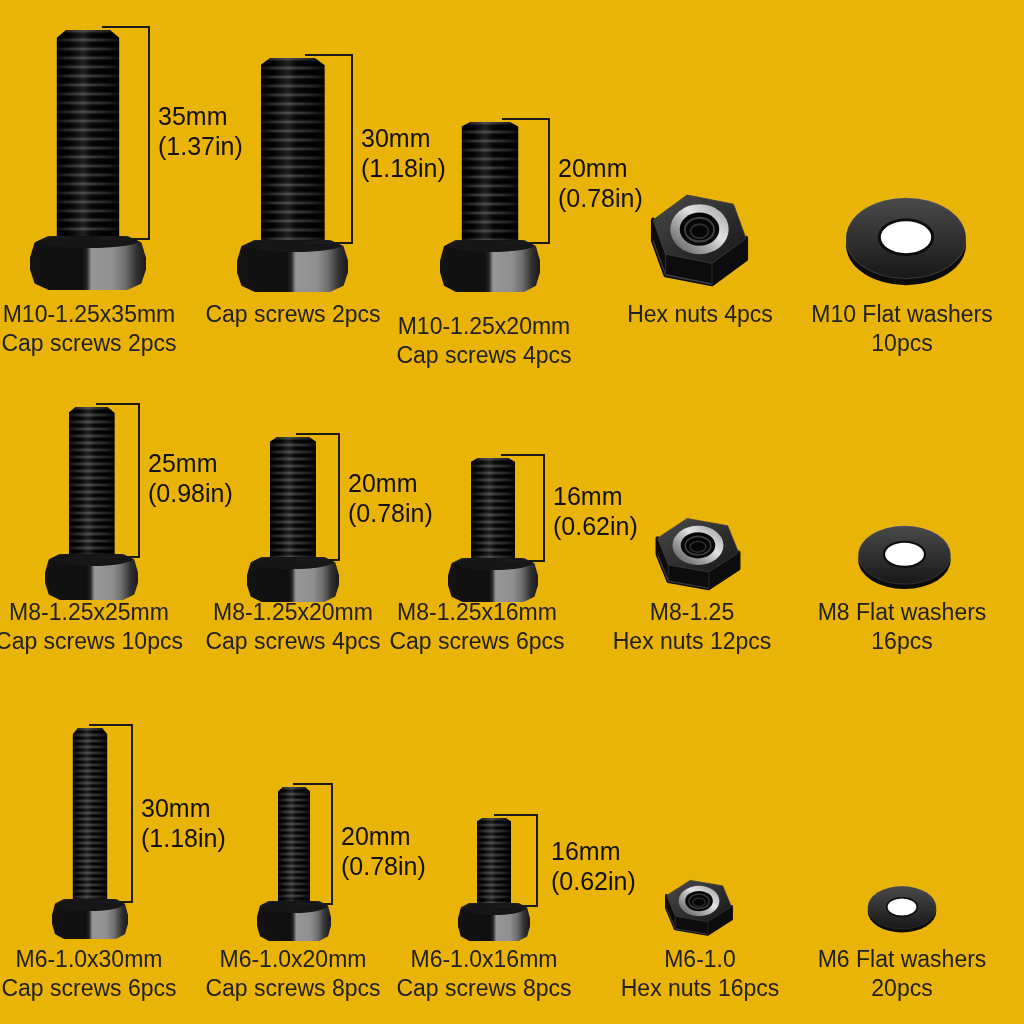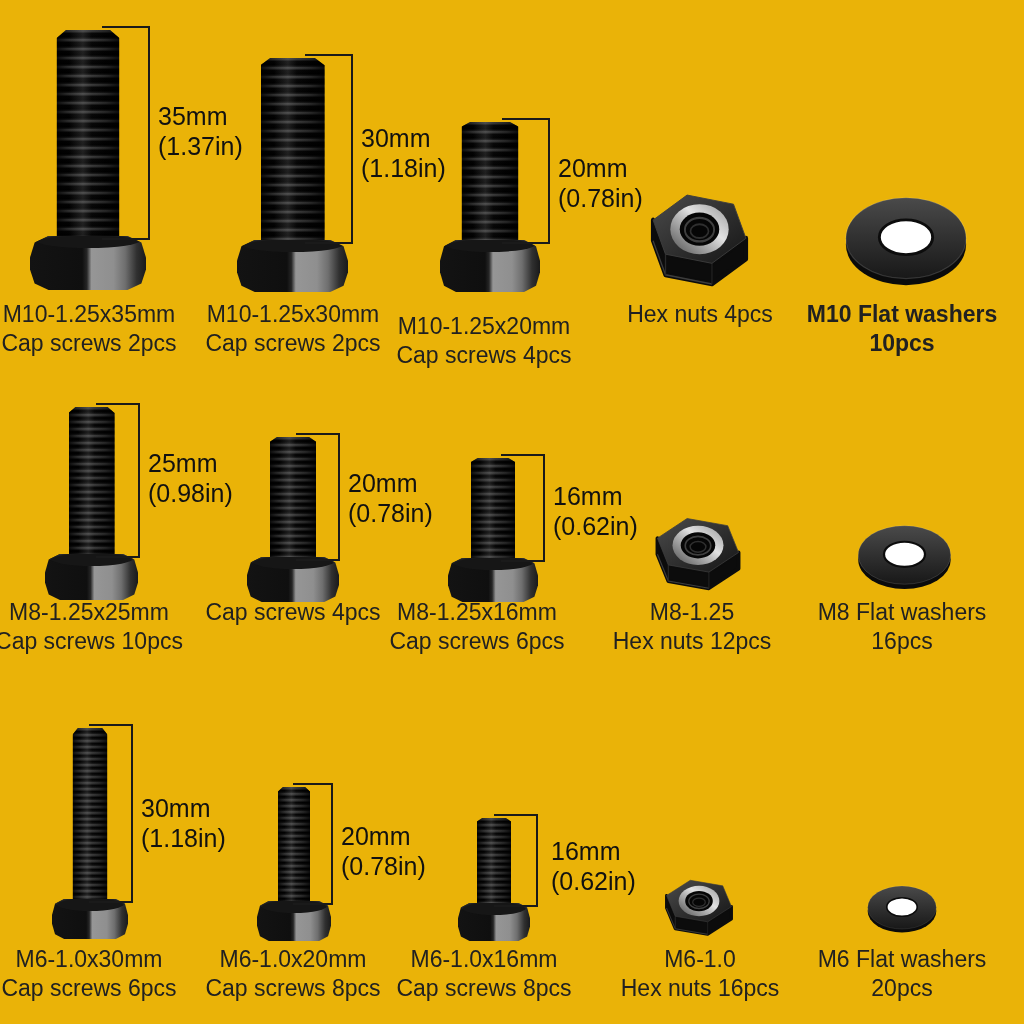--- a/index.html
+++ b/index.html
@@ -124,31 +124,30 @@
       <ellipse cx="65" cy="47" rx="62" ry="43" fill="none" stroke="rgba(255,255,255,0.15)" stroke-width="1.2"></ellipse>
       <ellipse cx="65" cy="46" rx="27.5" ry="18.5" fill="#ffffff" stroke="#0c0c0c" stroke-width="3"></ellipse>
     </svg>
   </div>
 
   <div class="label" style="left:89px;top:300px;">
     <div>M10-1.25x35mm</div>
     <div>Cap screws 2pcs</div>
   </div>
   <div class="label" style="left:293px;top:300px;">
-    <div>M10-1.25x30mm</div>
     <div>Cap screws 2pcs</div>
   </div>
   <div class="label" style="left:484px;top:312px;">
     <div>M10-1.25x20mm</div>
     <div>Cap screws 4pcs</div>
   </div>
   <div class="label" style="left:700px;top:300px;">
     <div>Hex nuts 4pcs</div>
   </div>
-  <div class="label" style="left:902px;top:300px;font-weight:bold;">
+  <div class="label" style="left:902px;top:300px;">
     <div>M10 Flat washers</div>
     <div>10pcs</div>
   </div>
 
   <div class="bolt" style="left:45px;top:407px;width:93px;height:193px;--sw:46px;--sh:147px;--hh:46px;--p:7px;">
     <div class="shaft"></div>
     <div class="head"></div>
   </div>
   <div class="dim" style="left:96px;top:403px;width:44px;height:155px;"></div>
   <div class="dim-text" style="left:148px;top:448px;">
@@ -197,20 +196,21 @@
       <ellipse cx="65" cy="47" rx="62" ry="43" fill="none" stroke="rgba(255,255,255,0.15)" stroke-width="1.2"></ellipse>
       <ellipse cx="65" cy="46" rx="27.5" ry="18.5" fill="#ffffff" stroke="#0c0c0c" stroke-width="3"></ellipse>
     </svg>
   </div>
 
   <div class="label" style="left:89px;top:598px;">
     <div>M8-1.25x25mm</div>
     <div>Cap screws 10pcs</div>
   </div>
   <div class="label" style="left:293px;top:598px;">
+    <div>M8-1.25x20mm</div>
     <div>Cap screws 4pcs</div>
   </div>
   <div class="label" style="left:477px;top:598px;">
     <div>M8-1.25x16mm</div>
     <div>Cap screws 6pcs</div>
   </div>
   <div class="label" style="left:692px;top:598px;">
     <div>M8-1.25</div>
     <div>Hex nuts 12pcs</div>
   </div>

